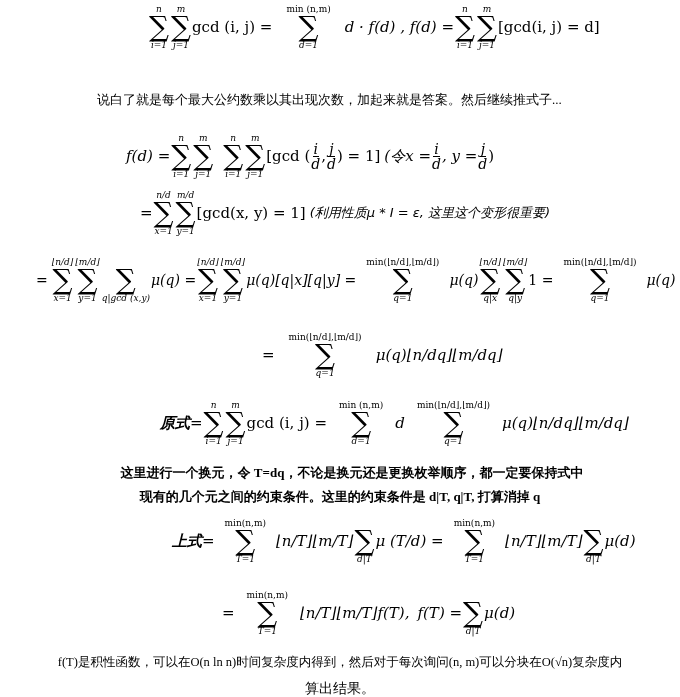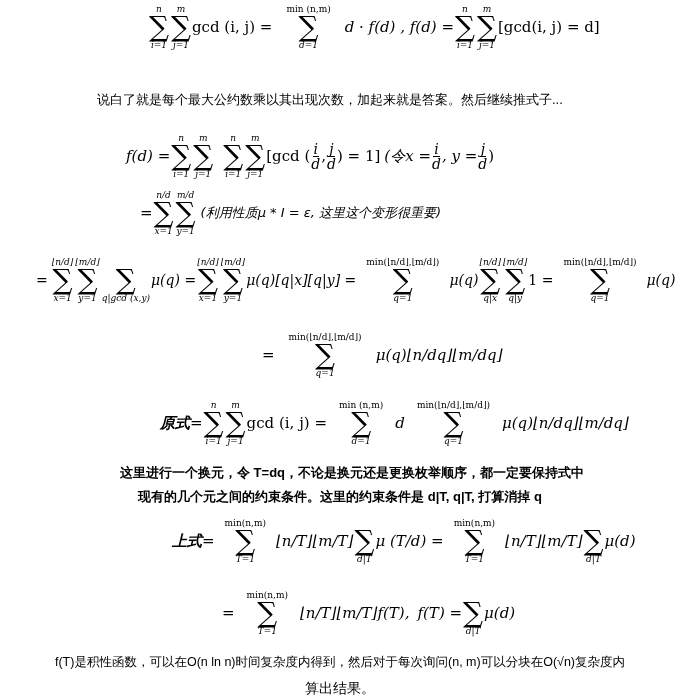--- a/index.html
+++ b/index.html
@@ -12,21 +12,21 @@
   .row { display:flex; align-items:center; white-space:nowrap; }
   
   .sum { display:inline-flex; flex-direction:column; align-items:center; vertical-align:middle; margin:0 1px; }
   .sum .up { font-size:9px; line-height:10px; font-style:italic; min-height:10px; }
   .sum .up.b { font-style:normal; }
   .sum .sig { font-size:28px; line-height:26px; }
   .sum .lo { font-size:9px; line-height:10px; font-style:italic; }
   .frac { display:inline-flex; flex-direction:column; align-items:center; vertical-align:middle; font-size:14px; margin:0 1px; }
   .frac .n { border-bottom:1px solid #000; line-height:14px; padding:0 1px; font-style:italic; }
   .frac .d { line-height:14px; font-style:italic; }
-  .txt { font-family:Liberation Sans, sans-serif; font-size:13px; white-space:nowrap; }
+  .txt { font-family:Liberation Serif, serif; font-size:13px; white-space:nowrap; }
   .bold { font-weight:bold; }
   .center { left:0; width:680px; text-align:center; }
   .sp { display:inline-block; width:8px; }
 </style>
 </head>
 <body>
 
 <div class="abs m row" style="left:148px; top:4px;">
   <span class="sum">
       <span class="up">n</span>
@@ -110,20 +110,21 @@
   <span class="sum" style="">
       <span class="up">n/d</span>
       <span class="sig">∑</span>
       <span class="lo">x=1</span>
     </span>
   <span class="sum">
       <span class="up">m/d</span>
       <span class="sig">∑</span>
       <span class="lo">y=1</span>
     </span>
+  <span>[gcd(x, y) = 1]</span>
   <span class="it cjk" style="font-size:13px; margin-left:4px;">(利用性质μ * I = ε, 这里这个变形很重要)</span>
 </div>
 
 <div class="abs m row" style="left:36px; top:257px; font-size:14px;">
   <span>=</span>
   <span class="sum" style="margin-left:4px;">
       <span class="up">⌊n/d⌋</span>
       <span class="sig">∑</span>
       <span class="lo">x=1</span>
     </span>

